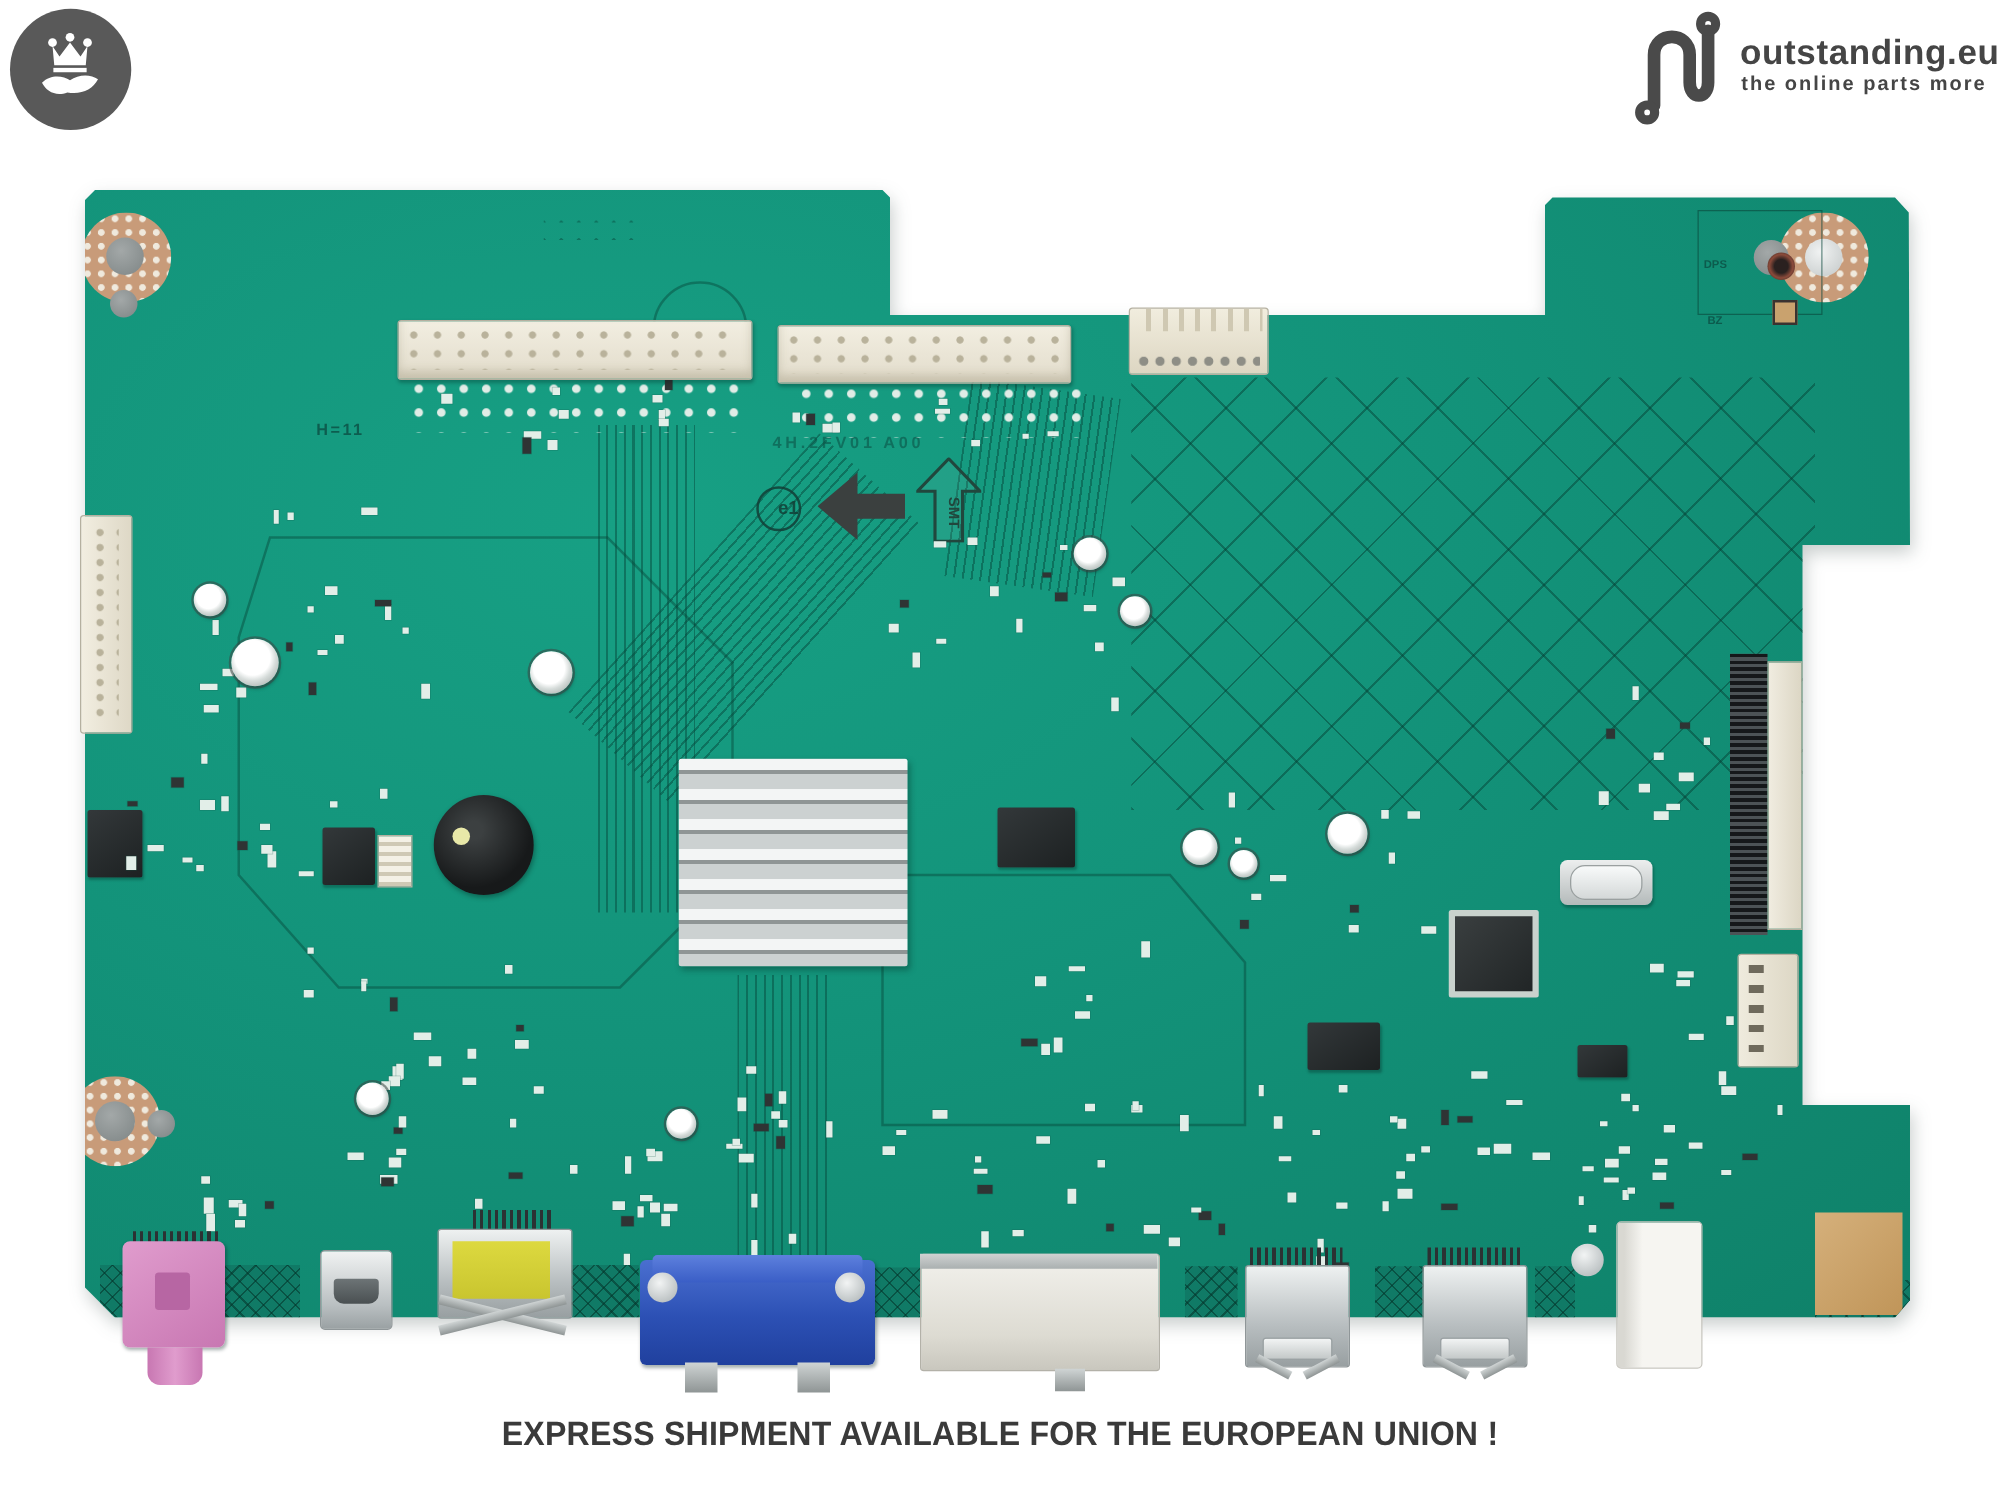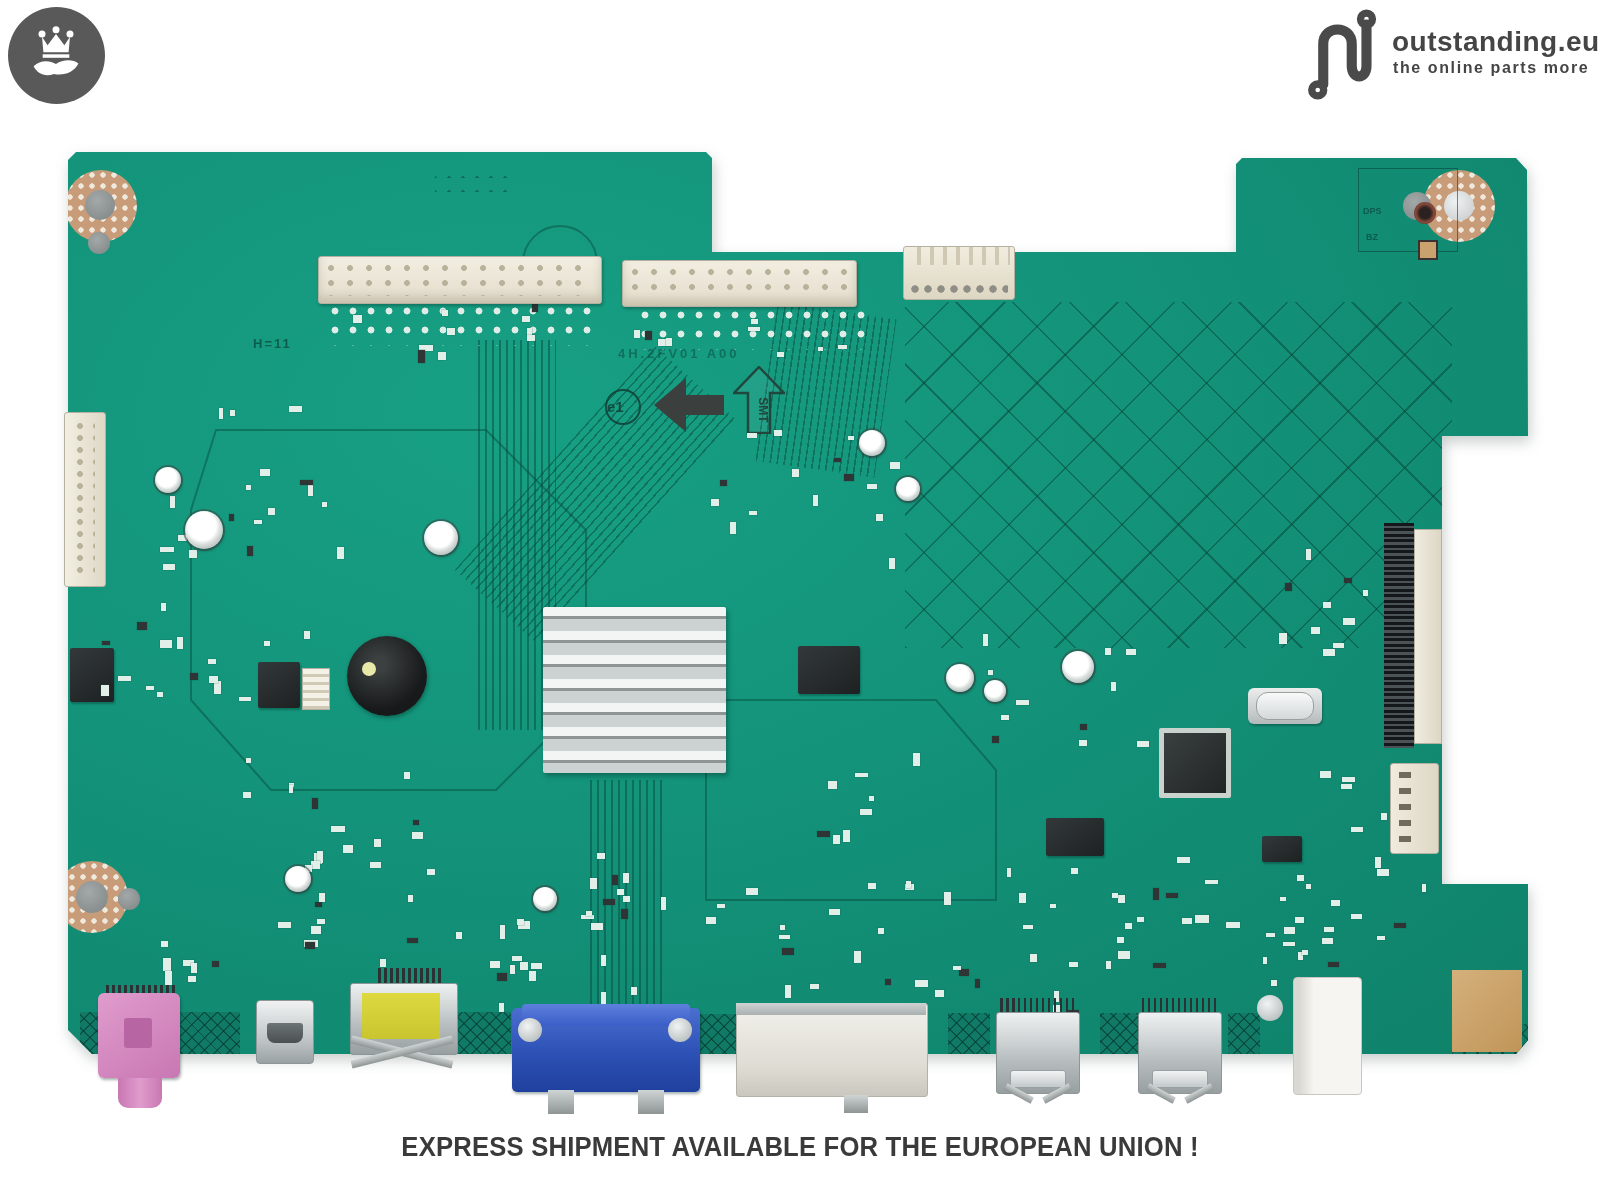--- a/index.html
+++ b/index.html
@@ -38,24 +38,24 @@
   .bundle-v{background:repeating-linear-gradient(to right, rgba(6,75,62,.5) 0 1.6px, transparent 1.6px 7px);}
   .bundle-h{background:repeating-linear-gradient(to bottom, rgba(6,75,62,.5) 0 1.6px, transparent 1.6px 7px);}
 
   .pinrow{background-image:radial-gradient(circle at 5px 5px, #e0ece6 3px, rgba(0,0,0,0) 3.8px);
           background-size:18px 19px;}
 
   .silk{color:#0c5347;opacity:.85;font-weight:bold;}
   .t-h17{left:187px;top:196px;font-size:13px;letter-spacing:2px;}
   .t-pn{left:552px;top:206px;font-size:13px;letter-spacing:3px;opacity:.6;}
   .emark{left:539px;top:249px;width:32px;height:32px;border:2.5px solid #123f37;border-radius:50%;
-         color:#123f37;font-size:15px;font-weight:bold;text-align:left;line-height:31px;opacity:.85;}
+         color:#123f37;font-size:15px;font-weight:bold;text-align:right;line-height:31px;opacity:.85;}
   .silkbox{border:1.5px solid rgba(10,70,58,.6);}
   .t-dps{left:1297px;top:66px;font-size:9px;}
-  .t-bz{left:1300px;top:92px;font-size:9px;}
+  .t-bz{left:1300px;top:111px;font-size:9px;}
 
   .donut{border-radius:50%;background-color:var(--copper,#c89b79);
      background-image:radial-gradient(circle at 5px 5px,#efe9dd 2.4px,rgba(0,0,0,0) 3px);
      background-size:11px 11px;}
   .hole{border-radius:50%;background:radial-gradient(circle at 40% 35%,#a3a8a8,#7e8585);}
 
   .cap{border-radius:50%;background:radial-gradient(circle at 45% 40%, #ffffff 0 45%, #d6dcda 60%, #8e9694 100%);
        box-shadow:0 0 0 2px rgba(60,70,68,.55), 1px 2px 3px rgba(0,30,25,.35);}
   .chip{background:linear-gradient(145deg,#33383a,#1d2122);border-radius:2px;
         box-shadow:1px 2px 2px rgba(0,30,25,.3);}

